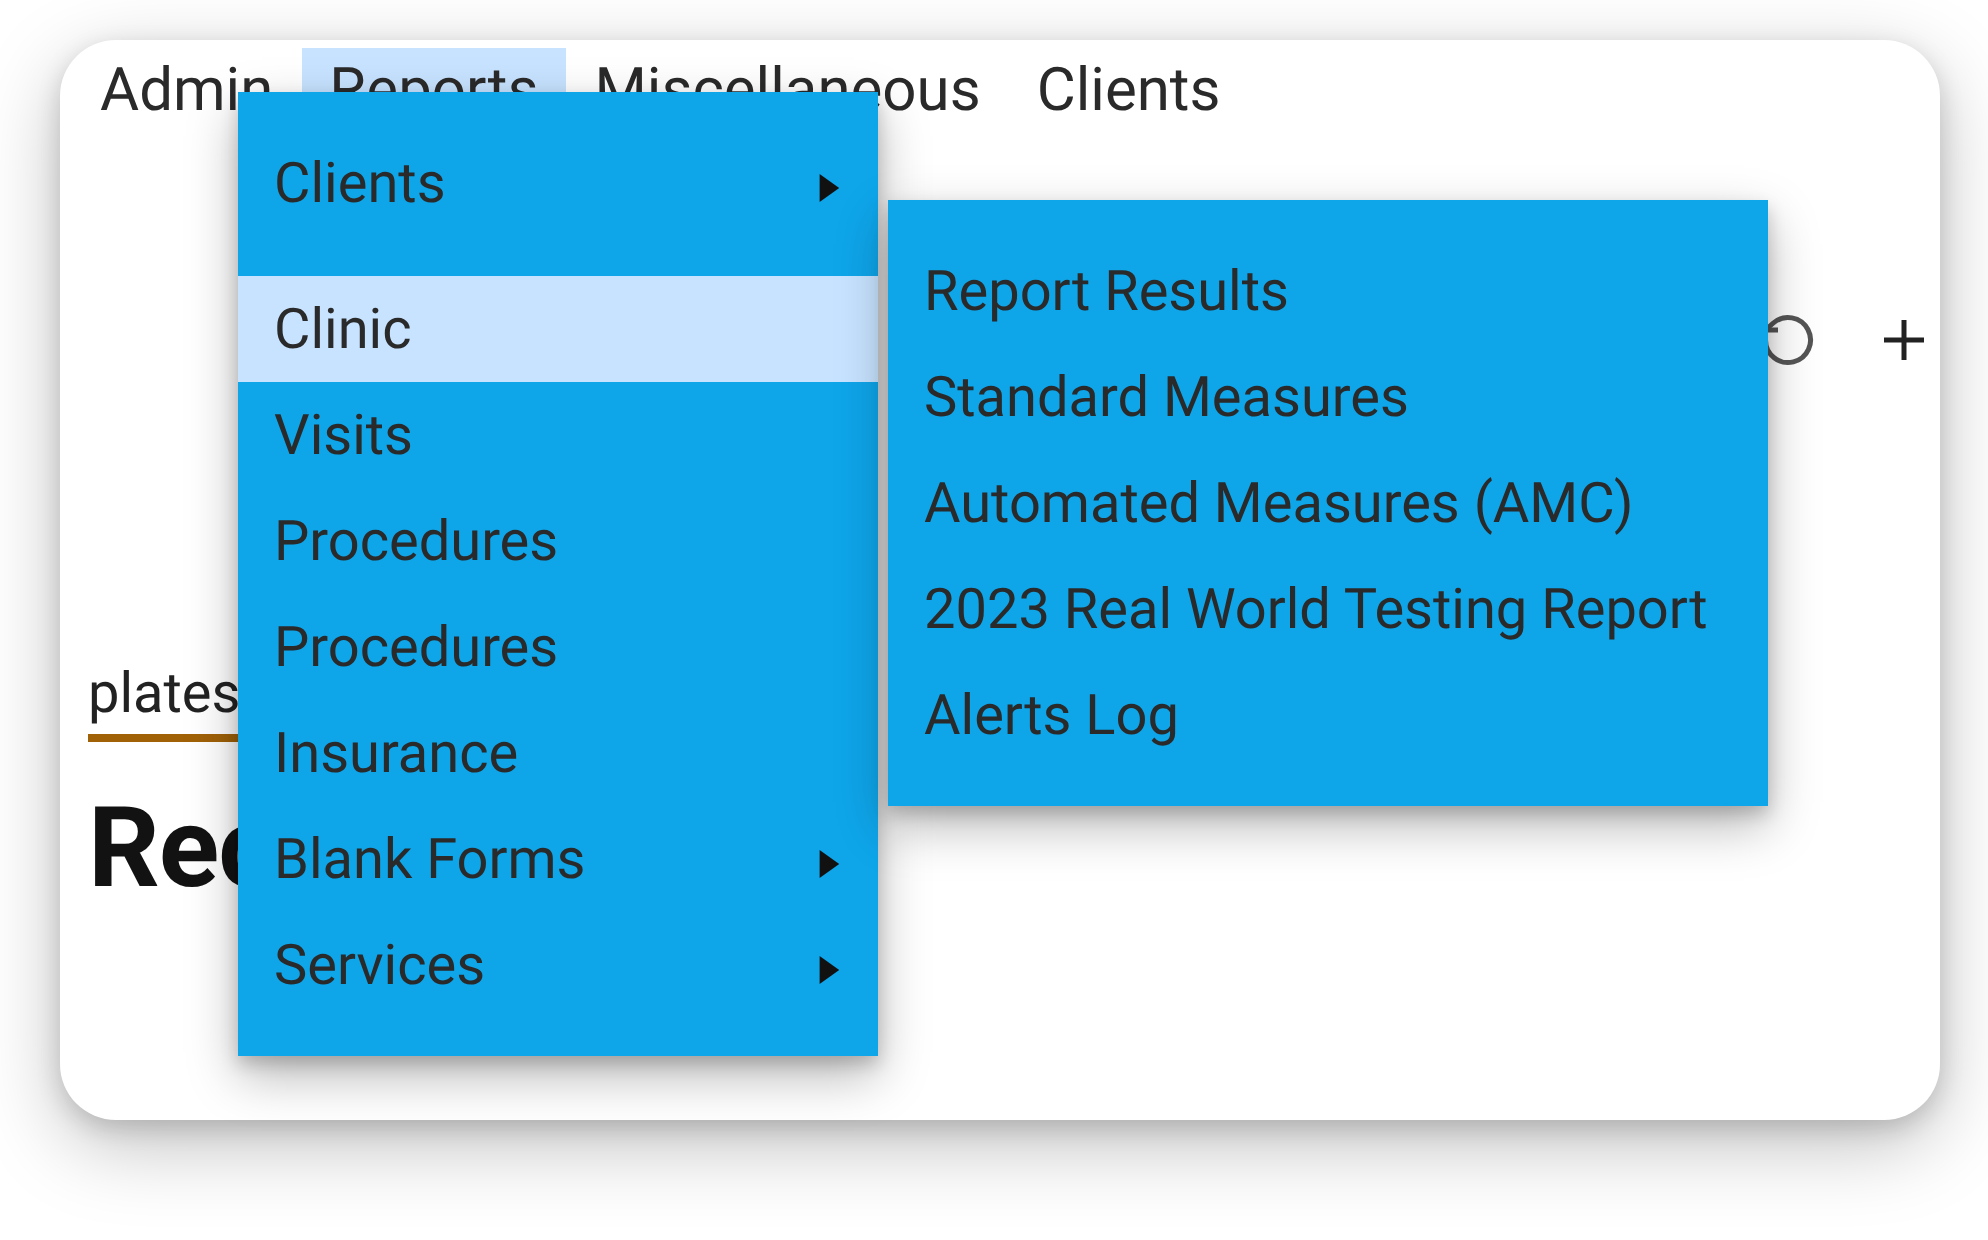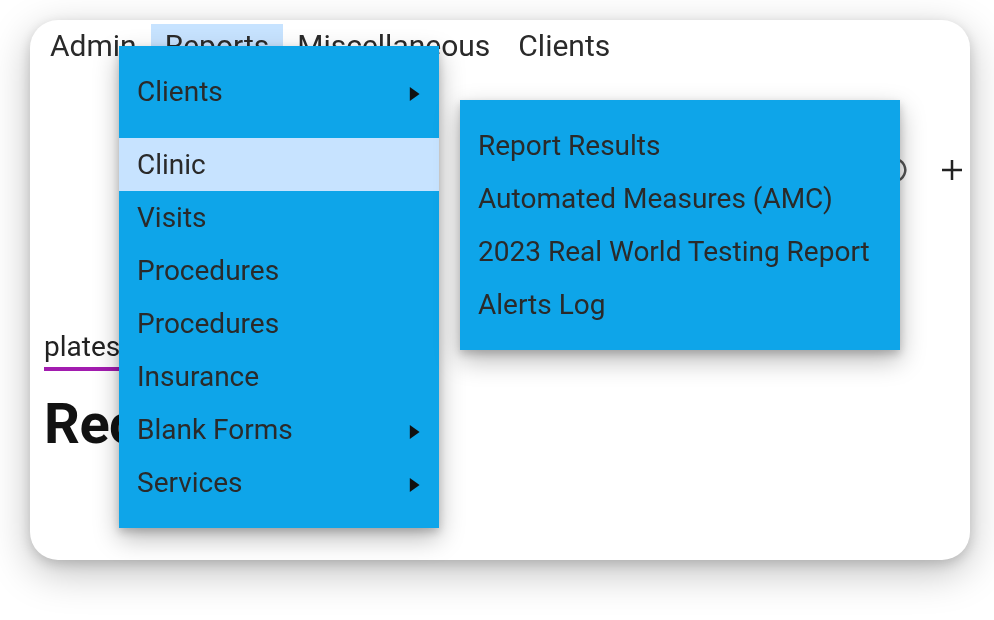--- a/index.html
+++ b/index.html
@@ -68,21 +68,21 @@
     padding-left: 14px;
   }
   .tabrow {
     display: flex;
     gap: 22px;
     border-bottom: none;
     font-size: 28px;
     color: #444;
   }
   .tab-cut {
-    border-bottom: 4px solid #a21caf;
+    border-bottom: 4px solid #a16207;
     padding-bottom: 4px;
     color: #222;
   }
   .page-title {
     font-size: 56px;
     font-weight: 700;
     color: #121212;
     margin-top: 20px;
     letter-spacing: -0.5px;
   }
@@ -112,21 +112,21 @@
     margin-left: 24px;
   }
   .arrow-right svg { width: 14px; height: 14px; }
 
   .dropdown.main {
     top: 46px;
     left: 119px;
   }
   .dropdown.sub {
     top: 100px;
-    left: 460px;
+    left: 444px;
   }
   .dropdown.sub .dd-item { min-width: 440px; }
 </style>
 </head>
 <body>
 
 <div class="canvas">
   <div class="window">
 
     <div class="menubar">
@@ -209,20 +209,23 @@
           </svg>
       </span>
     </div>
   </div>
 
   <div class="dropdown sub">
     <div class="dd-item">
       <span>Report Results</span>
     </div>
     <div class="dd-item">
+      <span>Standard Measures</span>
+    </div>
+    <div class="dd-item">
       <span>Automated Measures (AMC)</span>
     </div>
     <div class="dd-item">
       <span>2023 Real World Testing Report</span>
     </div>
     <div class="dd-item">
       <span>Alerts Log</span>
     </div>
   </div>
 

